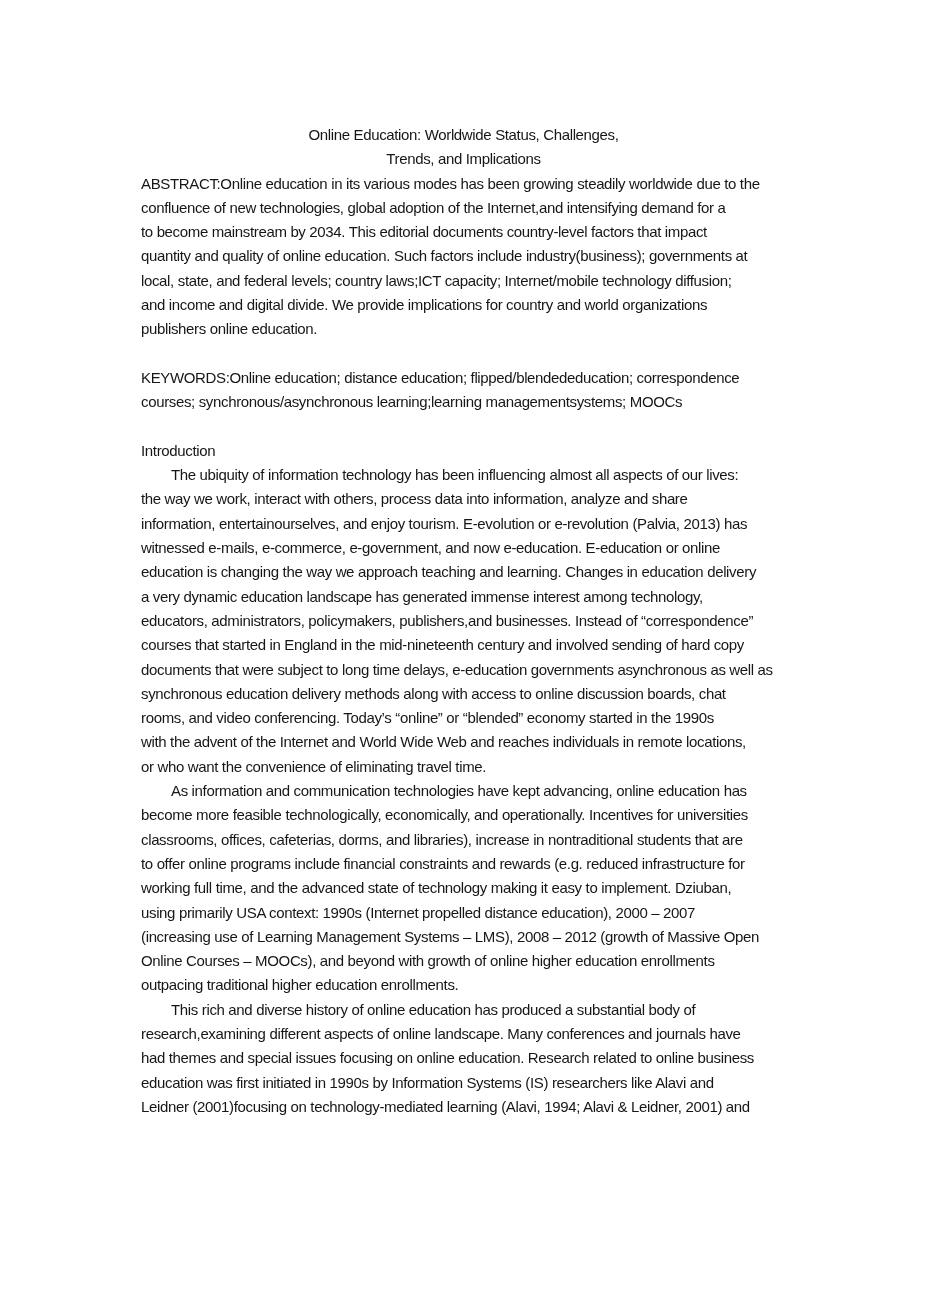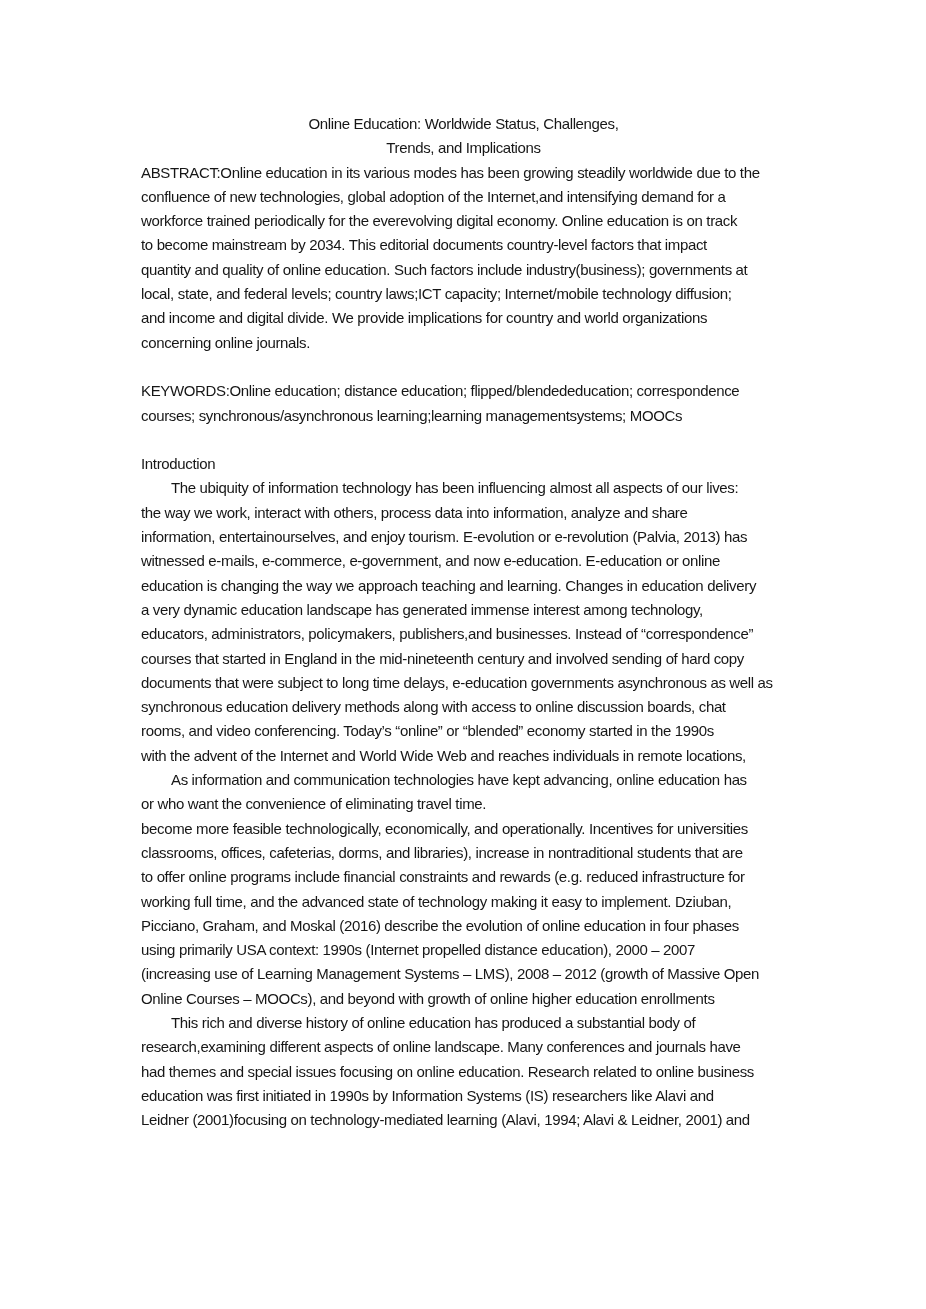--- a/index.html
+++ b/index.html
@@ -12,21 +12,21 @@
     width: 926px;
     height: 1309px;
     background: #ffffff;
     overflow: hidden;
     font-family: "Liberation Sans", "DejaVu Sans", sans-serif;
     color: #161616;
   }
   .content {
     position: absolute;
     left: 141px;
-    top: 112px;
+    top: 123px;
     width: 652px;
   }
   .line {
     font-size: 15px;
     line-height: 24.3px;
     height: 24.3px;
     letter-spacing: -0.35px;
     white-space: nowrap;
   }
   .line.center {
@@ -42,52 +42,51 @@
 </style>
 </head>
 <body>
 
 <div class="page">
   <div class="content">
       <div class="line center">Online Education: Worldwide Status, Challenges,</div>
       <div class="line center">Trends, and Implications</div>
       <div class="line">ABSTRACT:Online education in its various modes has been growing steadily worldwide due to the</div>
       <div class="line">confluence of new technologies, global adoption of the Internet,and intensifying demand for a</div>
-      <div class="line">workforce trained periodically for the everevolving digital economy. Online education is on track</div>
       <div class="line">to become mainstream by 2034. This editorial documents country-level factors that impact</div>
       <div class="line">quantity and quality of online education. Such factors include industry(business); governments at</div>
       <div class="line">local, state, and federal levels; country laws;ICT capacity; Internet/mobile technology diffusion;</div>
       <div class="line">and income and digital divide. We provide implications for country and world organizations</div>
-      <div class="line">concerning online journals.</div>
+      <div class="line">publishers online education.</div>
       <div class="line spacer"></div>
       <div class="line">KEYWORDS:Online education; distance education; flipped/blendededucation; correspondence</div>
       <div class="line">courses; synchronous/asynchronous learning;learning managementsystems; MOOCs</div>
       <div class="line spacer"></div>
       <div class="line">Introduction</div>
       <div class="line indent">The ubiquity of information technology has been influencing almost all aspects of our lives:</div>
       <div class="line">the way we work, interact with others, process data into information, analyze and share</div>
       <div class="line">information, entertainourselves, and enjoy tourism. E-evolution or e-revolution (Palvia, 2013) has</div>
       <div class="line">witnessed e-mails, e-commerce, e-government, and now e-education. E-education or online</div>
       <div class="line">education is changing the way we approach teaching and learning. Changes in education delivery</div>
       <div class="line">a very dynamic education landscape has generated immense interest among technology,</div>
       <div class="line">educators, administrators, policymakers, publishers,and businesses. Instead of “correspondence”</div>
       <div class="line">courses that started in England in the mid-nineteenth century and involved sending of hard copy</div>
       <div class="line">documents that were subject to long time delays, e-education governments asynchronous as well as</div>
       <div class="line">synchronous education delivery methods along with access to online discussion boards, chat</div>
       <div class="line">rooms, and video conferencing. Today’s “online” or “blended” economy started in the 1990s</div>
       <div class="line">with the advent of the Internet and World Wide Web and reaches individuals in remote locations,</div>
+      <div class="line">or who want the convenience of eliminating travel time.</div>
       <div class="line indent">As information and communication technologies have kept advancing, online education has</div>
-      <div class="line">or who want the convenience of eliminating travel time.</div>
       <div class="line">become more feasible technologically, economically, and operationally. Incentives for universities</div>
       <div class="line">classrooms, offices, cafeterias, dorms, and libraries), increase in nontraditional students that are</div>
       <div class="line">to offer online programs include financial constraints and rewards (e.g. reduced infrastructure for</div>
       <div class="line">working full time, and the advanced state of technology making it easy to implement. Dziuban,</div>
-      <div class="line">Picciano, Graham, and Moskal (2016) describe the evolution of online education in four phases</div>
       <div class="line">using primarily USA context: 1990s (Internet propelled distance education), 2000 – 2007</div>
       <div class="line">(increasing use of Learning Management Systems  – LMS), 2008 – 2012 (growth of Massive Open</div>
       <div class="line">Online Courses  –  MOOCs), and beyond with growth of online higher education enrollments</div>
+      <div class="line">outpacing traditional higher education enrollments.</div>
       <div class="line indent">This rich and diverse history of online education has produced a substantial body of</div>
       <div class="line">research,examining different aspects of online landscape. Many conferences and journals have</div>
       <div class="line">had themes and special issues focusing on online education. Research related to online business</div>
       <div class="line">education was first initiated in 1990s by Information Systems (IS) researchers like Alavi and</div>
       <div class="line">Leidner (2001)focusing on technology-mediated learning (Alavi, 1994; Alavi &amp; Leidner, 2001) and</div>
     </div>
 </div>
 
 </body></html>

